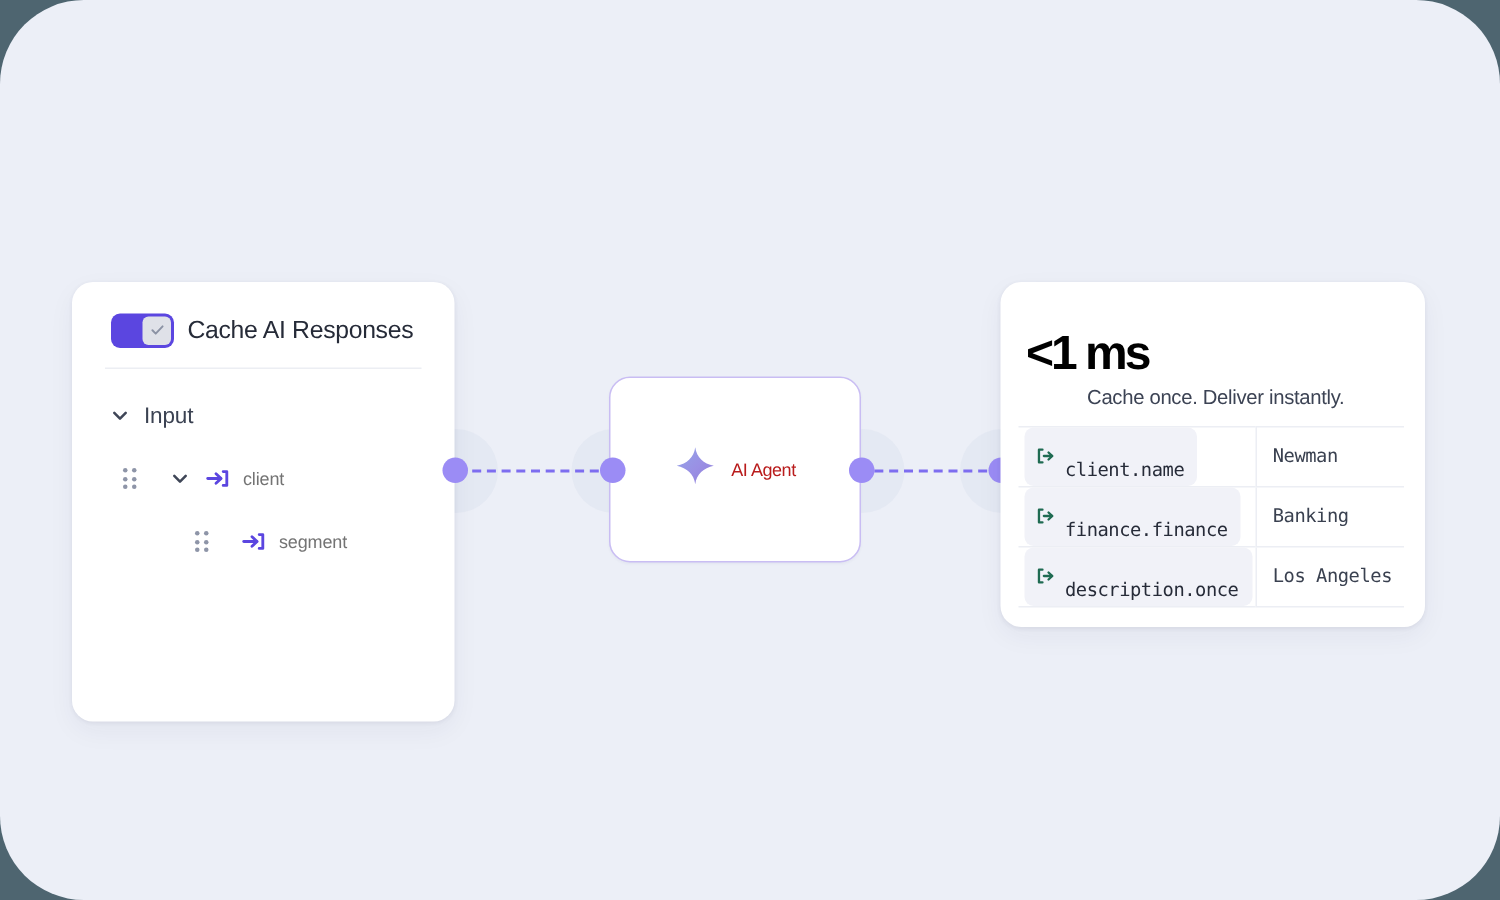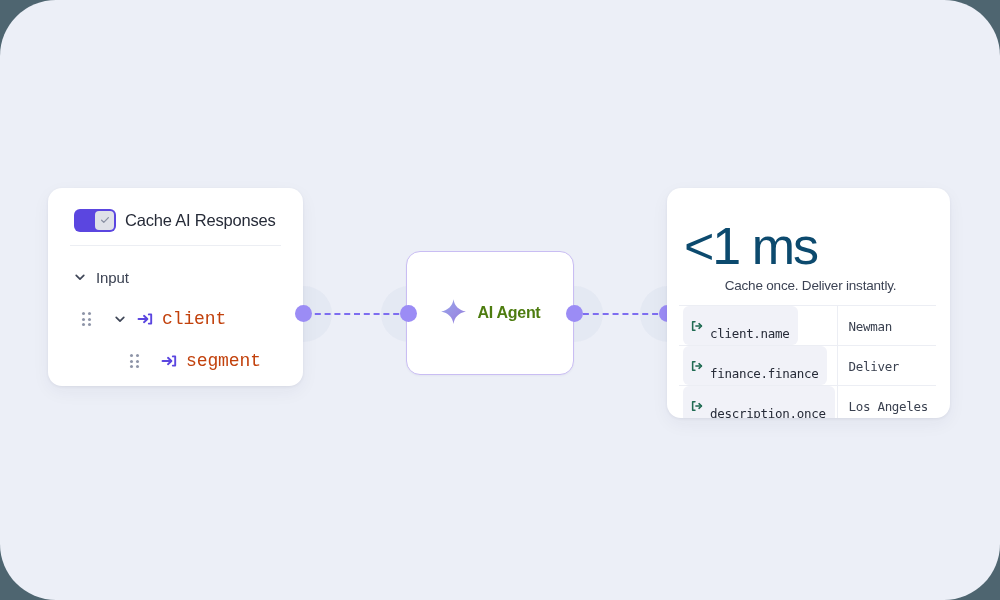--- a/index.html
+++ b/index.html
@@ -62,21 +62,21 @@
     width: 17px; height: 17px;
     border-radius: 50%;
     background: #9b8cf5;
     top: 305px;
   }
 
   
   #left-card {
     position: absolute;
     left: 48px; top: 188px;
-    width: 255px; height: 198px;
+    width: 255px; height: 293px;
     background: #ffffff;
     border-radius: 14px;
     box-shadow: 0 1px 3px rgba(40,48,80,.07), 0 6px 18px rgba(40,48,80,.05);
     overflow: hidden;
   }
 
   .card-header {
     display: flex;
     align-items: center;
     gap: 9px;
@@ -153,45 +153,44 @@
 
   .io-icon { width: 18px; height: 18px; flex: 0 0 auto; }
 
   .label-plain {
     font-size: 15px;
     color: #3b4252;
     letter-spacing: -.1px;
   }
 
   .label-mono {
-    font-family: Liberation Mono, monospace;
-    font-size: 18px;
-    color: #c2410c;
+    font-family: Liberation Sans, sans-serif;
+    font-size: 12px;
+    color: #737373;
     letter-spacing: -.1px;
   }
 
   
   #agent-node {
     position: absolute;
     left: 406px; top: 251px;
     width: 168px; height: 124px;
     background: #ffffff;
     border: 1.6px solid #c9bdf3;
     border-radius: 14px;
     display: flex;
     align-items: center;
     justify-content: center;
     gap: 11px;
     box-shadow: 0 1px 2px rgba(60,50,120,.05);
   }
   #agent-node .agent-label {
-    font-size: 16px;
-    color: #4d7c0f;
+    font-size: 12px;
+    color: #b91c1c;
     letter-spacing: -.3px;
-    font-weight: bold;
   }
 
   
   #right-card {
     position: absolute;
     left: 667px; top: 188px;
     width: 283px; height: 230px;
     background: #ffffff;
     border-radius: 14px;
     box-shadow: 0 1px 3px rgba(40,48,80,.07), 0 6px 18px rgba(40,48,80,.05);
@@ -202,23 +201,23 @@
   .eyebrow {
     font-family: "DejaVu Sans Mono", "Liberation Mono", monospace;
     font-size: 10px;
     letter-spacing: 1.6px;
     color: #4e5565;
     text-transform: uppercase;
     padding-left: 6px;
   }
 
   .bignum {
-    font-size: 52px;
-    font-weight: 400;
-    color: #0c4a6e;
+    font-size: 32px;
+    font-weight: 700;
+    color: #000000;
     letter-spacing: -2px;
     line-height: 1.08;
     margin-top: 6px;
     padding-left: 5px;
   }
 
   .subtle {
     font-size: 13.5px;
     color: #3c4354;
     letter-spacing: -.2px;
@@ -401,21 +400,21 @@
               <span class="chip">
                 <svg width="14" height="14" viewBox="0 0 18 18">
                   <path d="M6.4 3.6 H3.4 V14.4 H6.4" stroke="#1f6b52" stroke-width="2" stroke-linecap="round" stroke-linejoin="round" fill="none"></path>
                   <path d="M7.6 9 H14.6" stroke="#1f6b52" stroke-width="2" stroke-linecap="round" fill="none"></path>
                   <path d="M11.6 6 L14.8 9 L11.6 12" stroke="#1f6b52" stroke-width="2" stroke-linecap="round" stroke-linejoin="round" fill="none"></path>
                 </svg>
                 <span class="chip-text">finance.finance</span>
               </span>
             </td>
             <td class="v">
-              <span class="val">Deliver</span>
+              <span class="val">Banking</span>
             </td>
           </tr>
           <tr>
             <td class="k">
               <span class="chip">
                 <svg width="14" height="14" viewBox="0 0 18 18">
                   <path d="M6.4 3.6 H3.4 V14.4 H6.4" stroke="#1f6b52" stroke-width="2" stroke-linecap="round" stroke-linejoin="round" fill="none"></path>
                   <path d="M7.6 9 H14.6" stroke="#1f6b52" stroke-width="2" stroke-linecap="round" fill="none"></path>
                   <path d="M11.6 6 L14.8 9 L11.6 12" stroke="#1f6b52" stroke-width="2" stroke-linecap="round" stroke-linejoin="round" fill="none"></path>
                 </svg>

